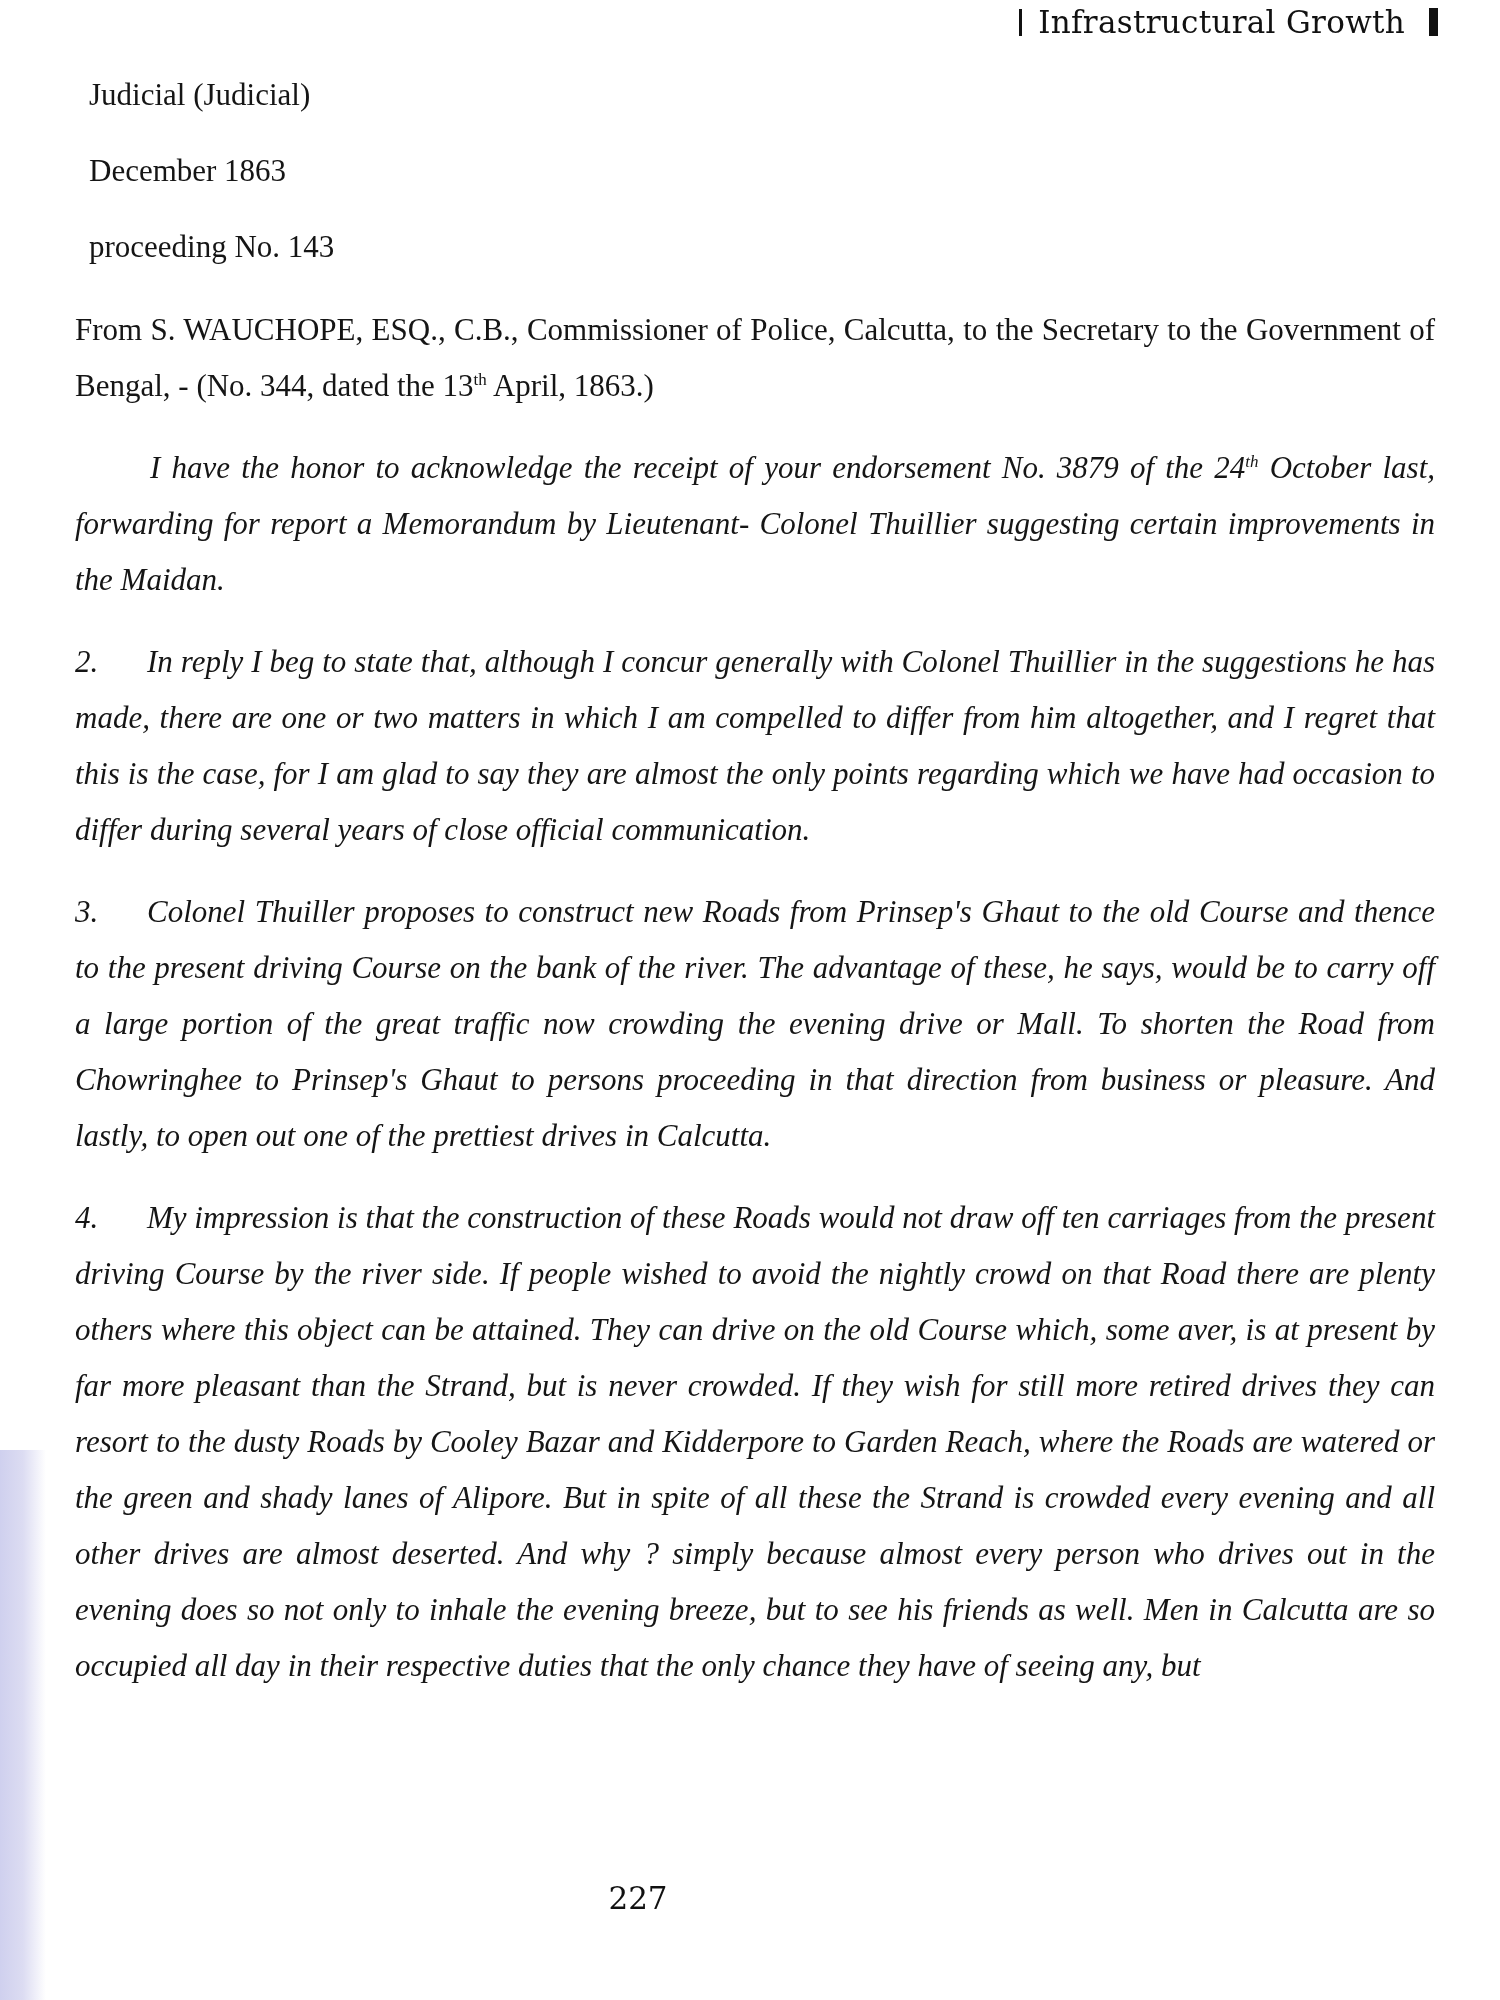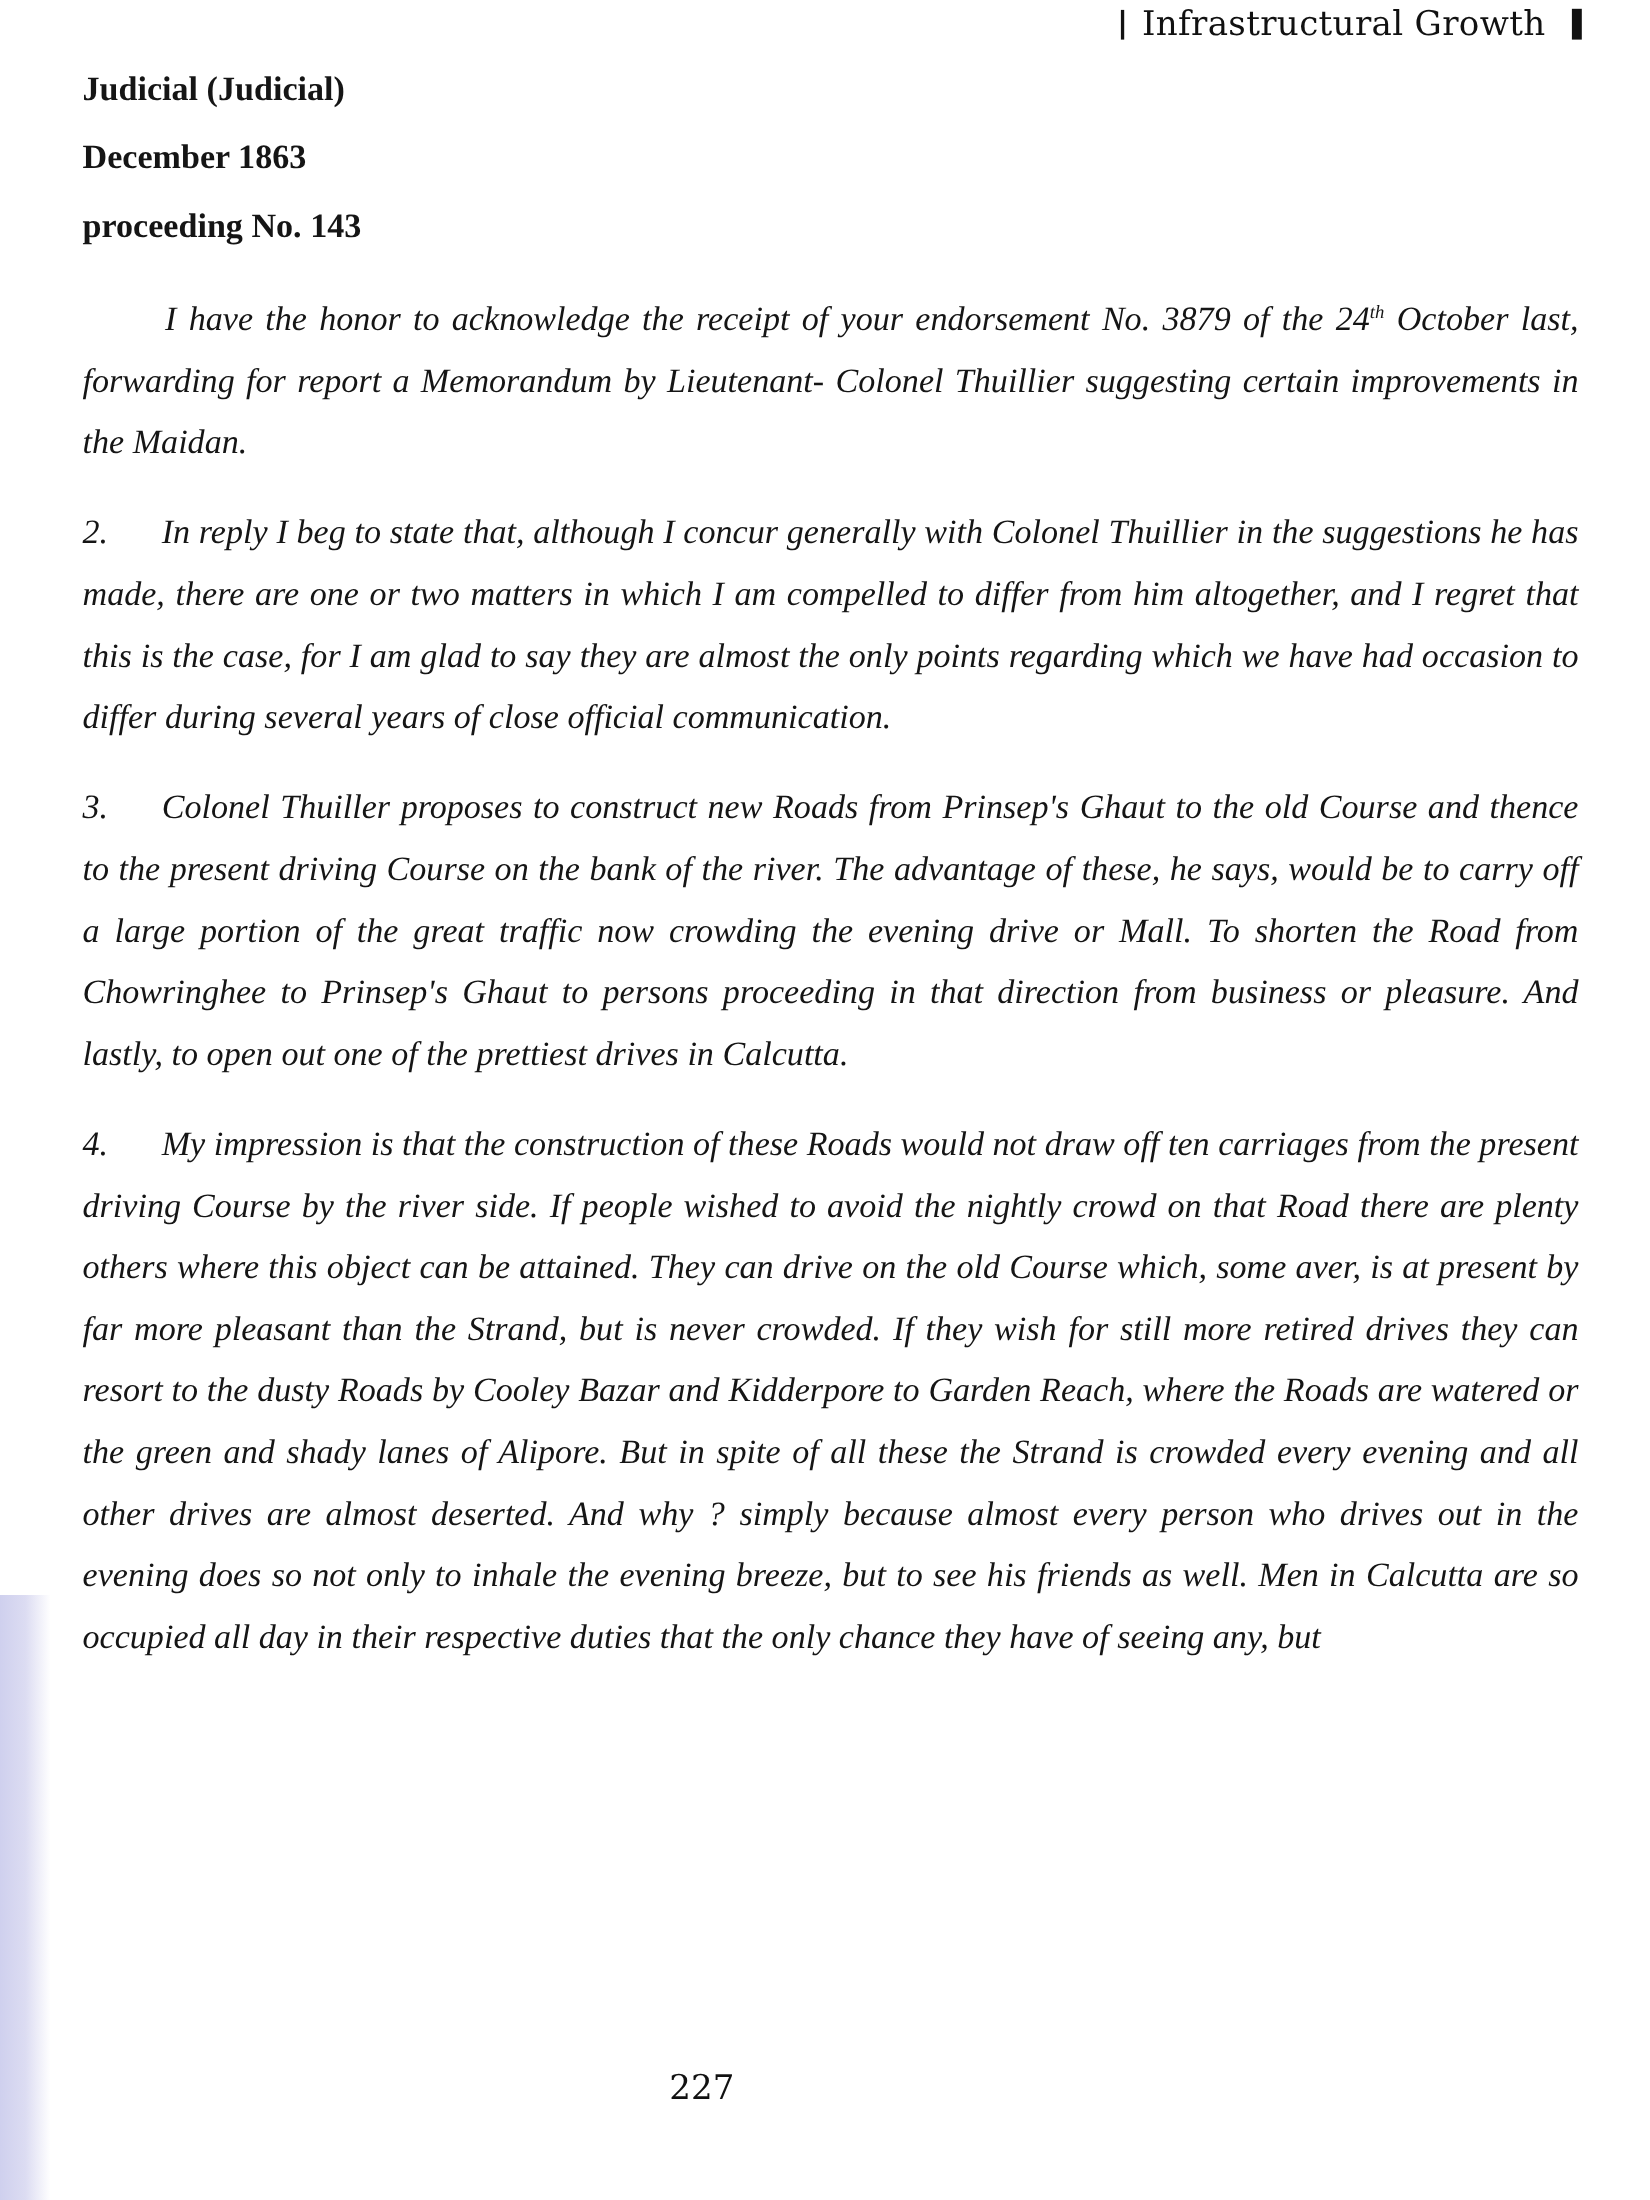--- a/index.html
+++ b/index.html
@@ -22,21 +22,21 @@
     position: absolute; top: 4px; right: 62px;
     font-family: "DejaVu Serif", serif; font-size: 31px; letter-spacing: 0.3px;
     display: flex; align-items: center; gap: 16px; color: #111;
   }
   .running-head .bar-thin { display: inline-block; width: 3px; height: 27px; background: #111; }
   .running-head .bar-thick { display: inline-block; width: 9px; height: 28px; background: #111; margin-left: 8px; }
   .content {
     position: absolute; left: 75px; top: 50px; width: 1360px;
     font-size: 31px; line-height: 56px; text-align: justify;
   }
-  .meta-line { margin: 0; line-height: 62px; font-weight: bold; }
+  .meta-line { margin: 14px; line-height: 62px; }
   .from-block { margin: 24px 0 0 0; }
   p.para { margin: 26px 0 0 0; font-style: italic; }
   p.para.indent { text-indent: 75px; }
   .num { display: inline-block; width: 72px; }
   sup { font-size: 17px; line-height: 0; }
   .page-number {
     position: absolute; top: 1880px; left: 0; width: 1276px; text-align: center;
     font-family: "DejaVu Serif", serif; font-size: 31px; color: #111;
   }
 </style>
@@ -51,20 +51,21 @@
   <span class="bar-thick"></span>
 </div>
 
 <div class="content">
   <div>
     <p class="meta-line">Judicial (Judicial)</p>
     <p class="meta-line">December 1863</p>
     <p class="meta-line">proceeding No. 143</p>
   </div>
 
+  <p class="from-block"><span>From S. WAUCHOPE, ESQ., C.B., Commissioner of Police, Calcutta, to the Secretary to the Government of Bengal, - (No. 344, dated the 13</span><sup>th</sup><span> April, 1863.)</span></p>
 
   <p class="para indent"><span>I have the honor to acknowledge the receipt of your endorsement No. 3879 of the 24</span><sup>th</sup><span> October last, forwarding for report a Memorandum by Lieutenant- Colonel Thuillier suggesting certain improvements in the Maidan.</span></p>
 
   <p class="para"><span class="num">2.</span><span>In reply I beg to state that, although I concur generally with Colonel Thuillier in the suggestions he has made, there are one or two matters in which I am compelled to differ from him altogether, and I regret that this is the case, for I am glad to say they are almost the only points regarding which we have had occasion to differ during several years of close official communication.</span></p>
 
   <p class="para"><span class="num">3.</span><span>Colonel Thuiller proposes to construct new Roads from Prinsep's Ghaut to the old Course and thence to the present driving Course on the bank of the river. The advantage of these, he says, would be to carry off a large portion of the great traffic now crowding the evening drive or Mall. To shorten the Road from Chowringhee to Prinsep's Ghaut to persons proceeding in that direction from business or pleasure. And lastly, to open out one of the prettiest drives in Calcutta.</span></p>
 
   <p class="para"><span class="num">4.</span><span>My impression is that the construction of these Roads would not draw off ten carriages from the present driving Course by the river side. If people wished to avoid the nightly crowd on that Road there are plenty others where this object can be attained. They can drive on the old Course which, some aver, is at present by far more pleasant than the Strand, but is never crowded. If they wish for still more retired drives they can resort to the dusty Roads by Cooley Bazar and Kidderpore to Garden Reach, where the Roads are watered or the green and shady lanes of Alipore. But in spite of all these the Strand is crowded every evening and all other drives are almost deserted. And why ? simply because almost every person who drives out in the evening does so not only to inhale the evening breeze, but to see his friends as well. Men in Calcutta are so occupied all day in their respective duties that the only chance they have of seeing any, but</span></p>
 </div>
 

